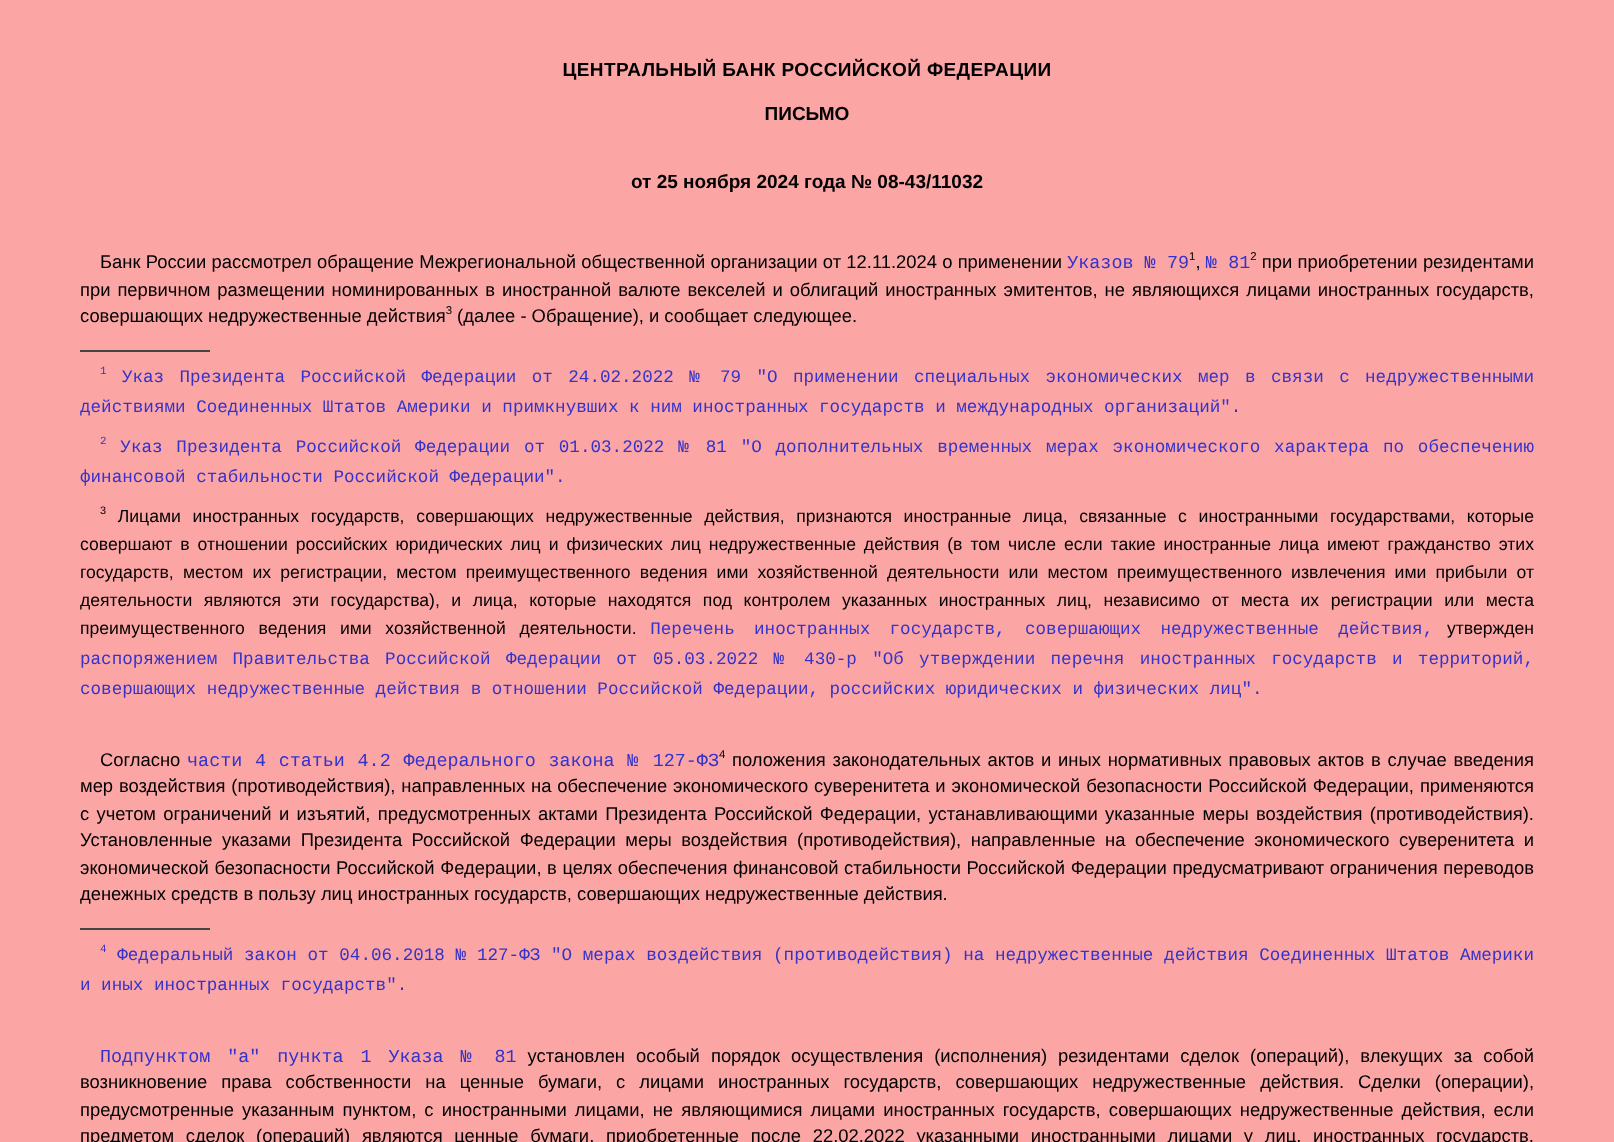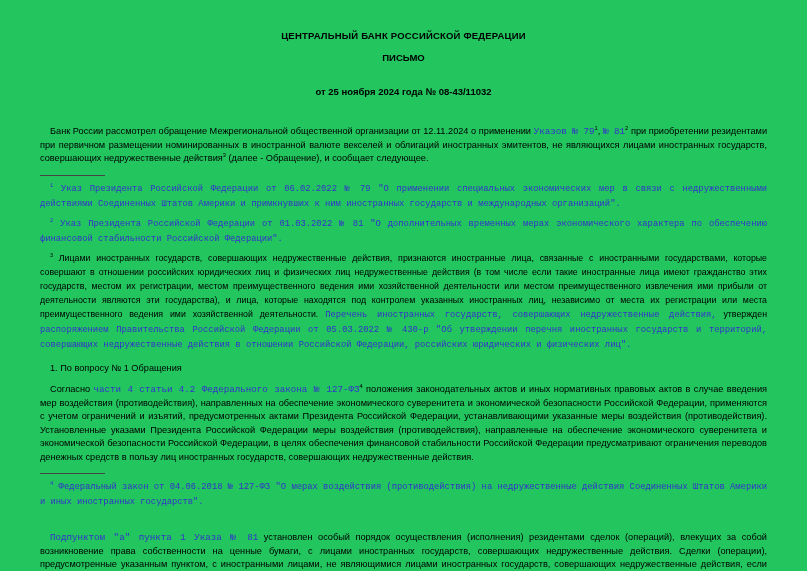--- a/index.html
+++ b/index.html
@@ -1,18 +1,18 @@
 <!DOCTYPE html>
 <html style="--link: #3333cc;"><head>
 <meta charset="utf-8">
 <style>
   html,body{margin:0;padding:0;background:#ffffff;}
   body{font-family:"Liberation Sans","DejaVu Sans",sans-serif;color:#000;}
   .page{position:relative;width:807px;height:571px;box-sizing:border-box;
-        padding:30px 40px 0 40px;overflow:hidden;background:#22c55e;}
+        padding:30px 40px 0 40px;overflow:hidden;background:#fca5a5;}
   .c{text-align:center;}
   .b{font-weight:bold;}
   .t1{font-size:9.5px;margin-bottom:11px;letter-spacing:.2px;}
   .t2{font-size:9.5px;margin-bottom:23px;}
   .t3{font-size:9.5px;margin-bottom:28px;}
   .subject{font-size:9.5px;line-height:15px;margin-bottom:5px;}
   .para{font-size:9.2px;line-height:13.5px;text-align:justify;text-indent:10px;margin-top:13px;}
   .hd{font-size:9.2px;line-height:13.5px;text-indent:10px;margin-top:10px;margin-bottom:-5px;}
   .fn{font-size:8.8px;line-height:14px;text-align:justify;text-indent:10px;margin-top:5px;}
   .fnsep{width:65px;border-top:1px solid #444;margin:9px 0 2px 0;height:0;}
@@ -23,22 +23,21 @@
 </head>
 <body style="background: rgb(255, 255, 255); color: rgb(0, 0, 0);">
 
 <div class="page">
   <div class="c b t1">ЦЕНТРАЛЬНЫЙ БАНК РОССИЙСКОЙ ФЕДЕРАЦИИ</div>
   <div class="c b t2">ПИСЬМО</div>
   <div class="c b t3">от 25 ноября 2024 года № 08-43/11032</div>
   <div id="doc-body">
       <div class="para"><span>Банк России рассмотрел обращение Межрегиональной общественной организации от 12.11.2024 о применении </span><span class="link">Указов № 79</span><sup class="sup">1</sup><span>, </span><span class="link">№ 81</span><sup class="sup">2</sup><span> при приобретении резидентами при первичном размещении номинированных в иностранной валюте векселей и облигаций иностранных эмитентов, не являющихся лицами иностранных государств, совершающих недружественные действия</span><sup class="sup">3</sup><span> (далее - Обращение), и сообщает следующее.</span></div>
       <div class="fnsep"></div>
-      <div class="fn"><sup class="sup link">1</sup><span class="link"> Указ Президента Российской Федерации от 06.02.2022 № 79 "О применении специальных экономических мер в связи с недружественными действиями Соединенных Штатов Америки и примкнувших к ним иностранных государств и международных организаций".</span></div>
+      <div class="fn"><sup class="sup link">1</sup><span class="link"> Указ Президента Российской Федерации от 24.02.2022 № 79 "О применении специальных экономических мер в связи с недружественными действиями Соединенных Штатов Америки и примкнувших к ним иностранных государств и международных организаций".</span></div>
       <div class="fn"><sup class="sup link">2</sup><span class="link"> Указ Президента Российской Федерации от 01.03.2022 № 81 "О дополнительных временных мерах экономического характера по обеспечению финансовой стабильности Российской Федерации".</span></div>
       <div class="fn"><sup class="sup">3</sup><span> Лицами иностранных государств, совершающих недружественные действия, признаются иностранные лица, связанные с иностранными государствами, которые совершают в отношении российских юридических лиц и физических лиц недружественные действия (в том числе если такие иностранные лица имеют гражданство этих государств, местом их регистрации, местом преимущественного ведения ими хозяйственной деятельности или местом преимущественного извлечения ими прибыли от деятельности являются эти государства), и лица, которые находятся под контролем указанных иностранных лиц, независимо от места их регистрации или места преимущественного ведения ими хозяйственной деятельности. </span><span class="link">Перечень иностранных государств, совершающих недружественные действия,</span><span> утвержден </span><span class="link">распоряжением Правительства Российской Федерации от 05.03.2022 № 430-р "Об утверждении перечня иностранных государств и территорий, совершающих недружественные действия в отношении Российской Федерации, российских юридических и физических лиц".</span></div>
-      <div class="hd"><span>1. По вопросу № 1 Обращения</span></div>
       <div class="para"><span>Согласно </span><span class="link">части 4 статьи 4.2 Федерального закона № 127-ФЗ</span><sup class="sup">4</sup><span> положения законодательных актов и иных нормативных правовых актов в случае введения мер воздействия (противодействия), направленных на обеспечение экономического суверенитета и экономической безопасности Российской Федерации, применяются с учетом ограничений и изъятий, предусмотренных актами Президента Российской Федерации, устанавливающими указанные меры воздействия (противодействия). Установленные указами Президента Российской Федерации меры воздействия (противодействия), направленные на обеспечение экономического суверенитета и экономической безопасности Российской Федерации, в целях обеспечения финансовой стабильности Российской Федерации предусматривают ограничения переводов денежных средств в пользу лиц иностранных государств, совершающих недружественные действия.</span></div>
       <div class="fnsep"></div>
       <div class="fn"><sup class="sup link">4</sup><span class="link"> Федеральный закон от 04.06.2018 № 127-ФЗ "О мерах воздействия (противодействия) на недружественные действия Соединенных Штатов Америки и иных иностранных государств".</span></div>
       <div class="para"><span class="link">Подпунктом "а" пункта 1 Указа № 81</span><span> установлен особый порядок осуществления (исполнения) резидентами сделок (операций), влекущих за собой возникновение права собственности на ценные бумаги, с лицами иностранных государств, совершающих недружественные действия. Сделки (операции), предусмотренные указанным пунктом, с иностранными лицами, не являющимися лицами иностранных государств, совершающих недружественные действия, если предметом сделок (операций) являются ценные бумаги, приобретенные после 22.02.2022 указанными иностранными лицами у лиц, иностранных государств, совершающих недружественные действия, осуществляются (исполняются) в порядке, установленном </span></div>
     </div>
 </div>
 
 </body></html>

